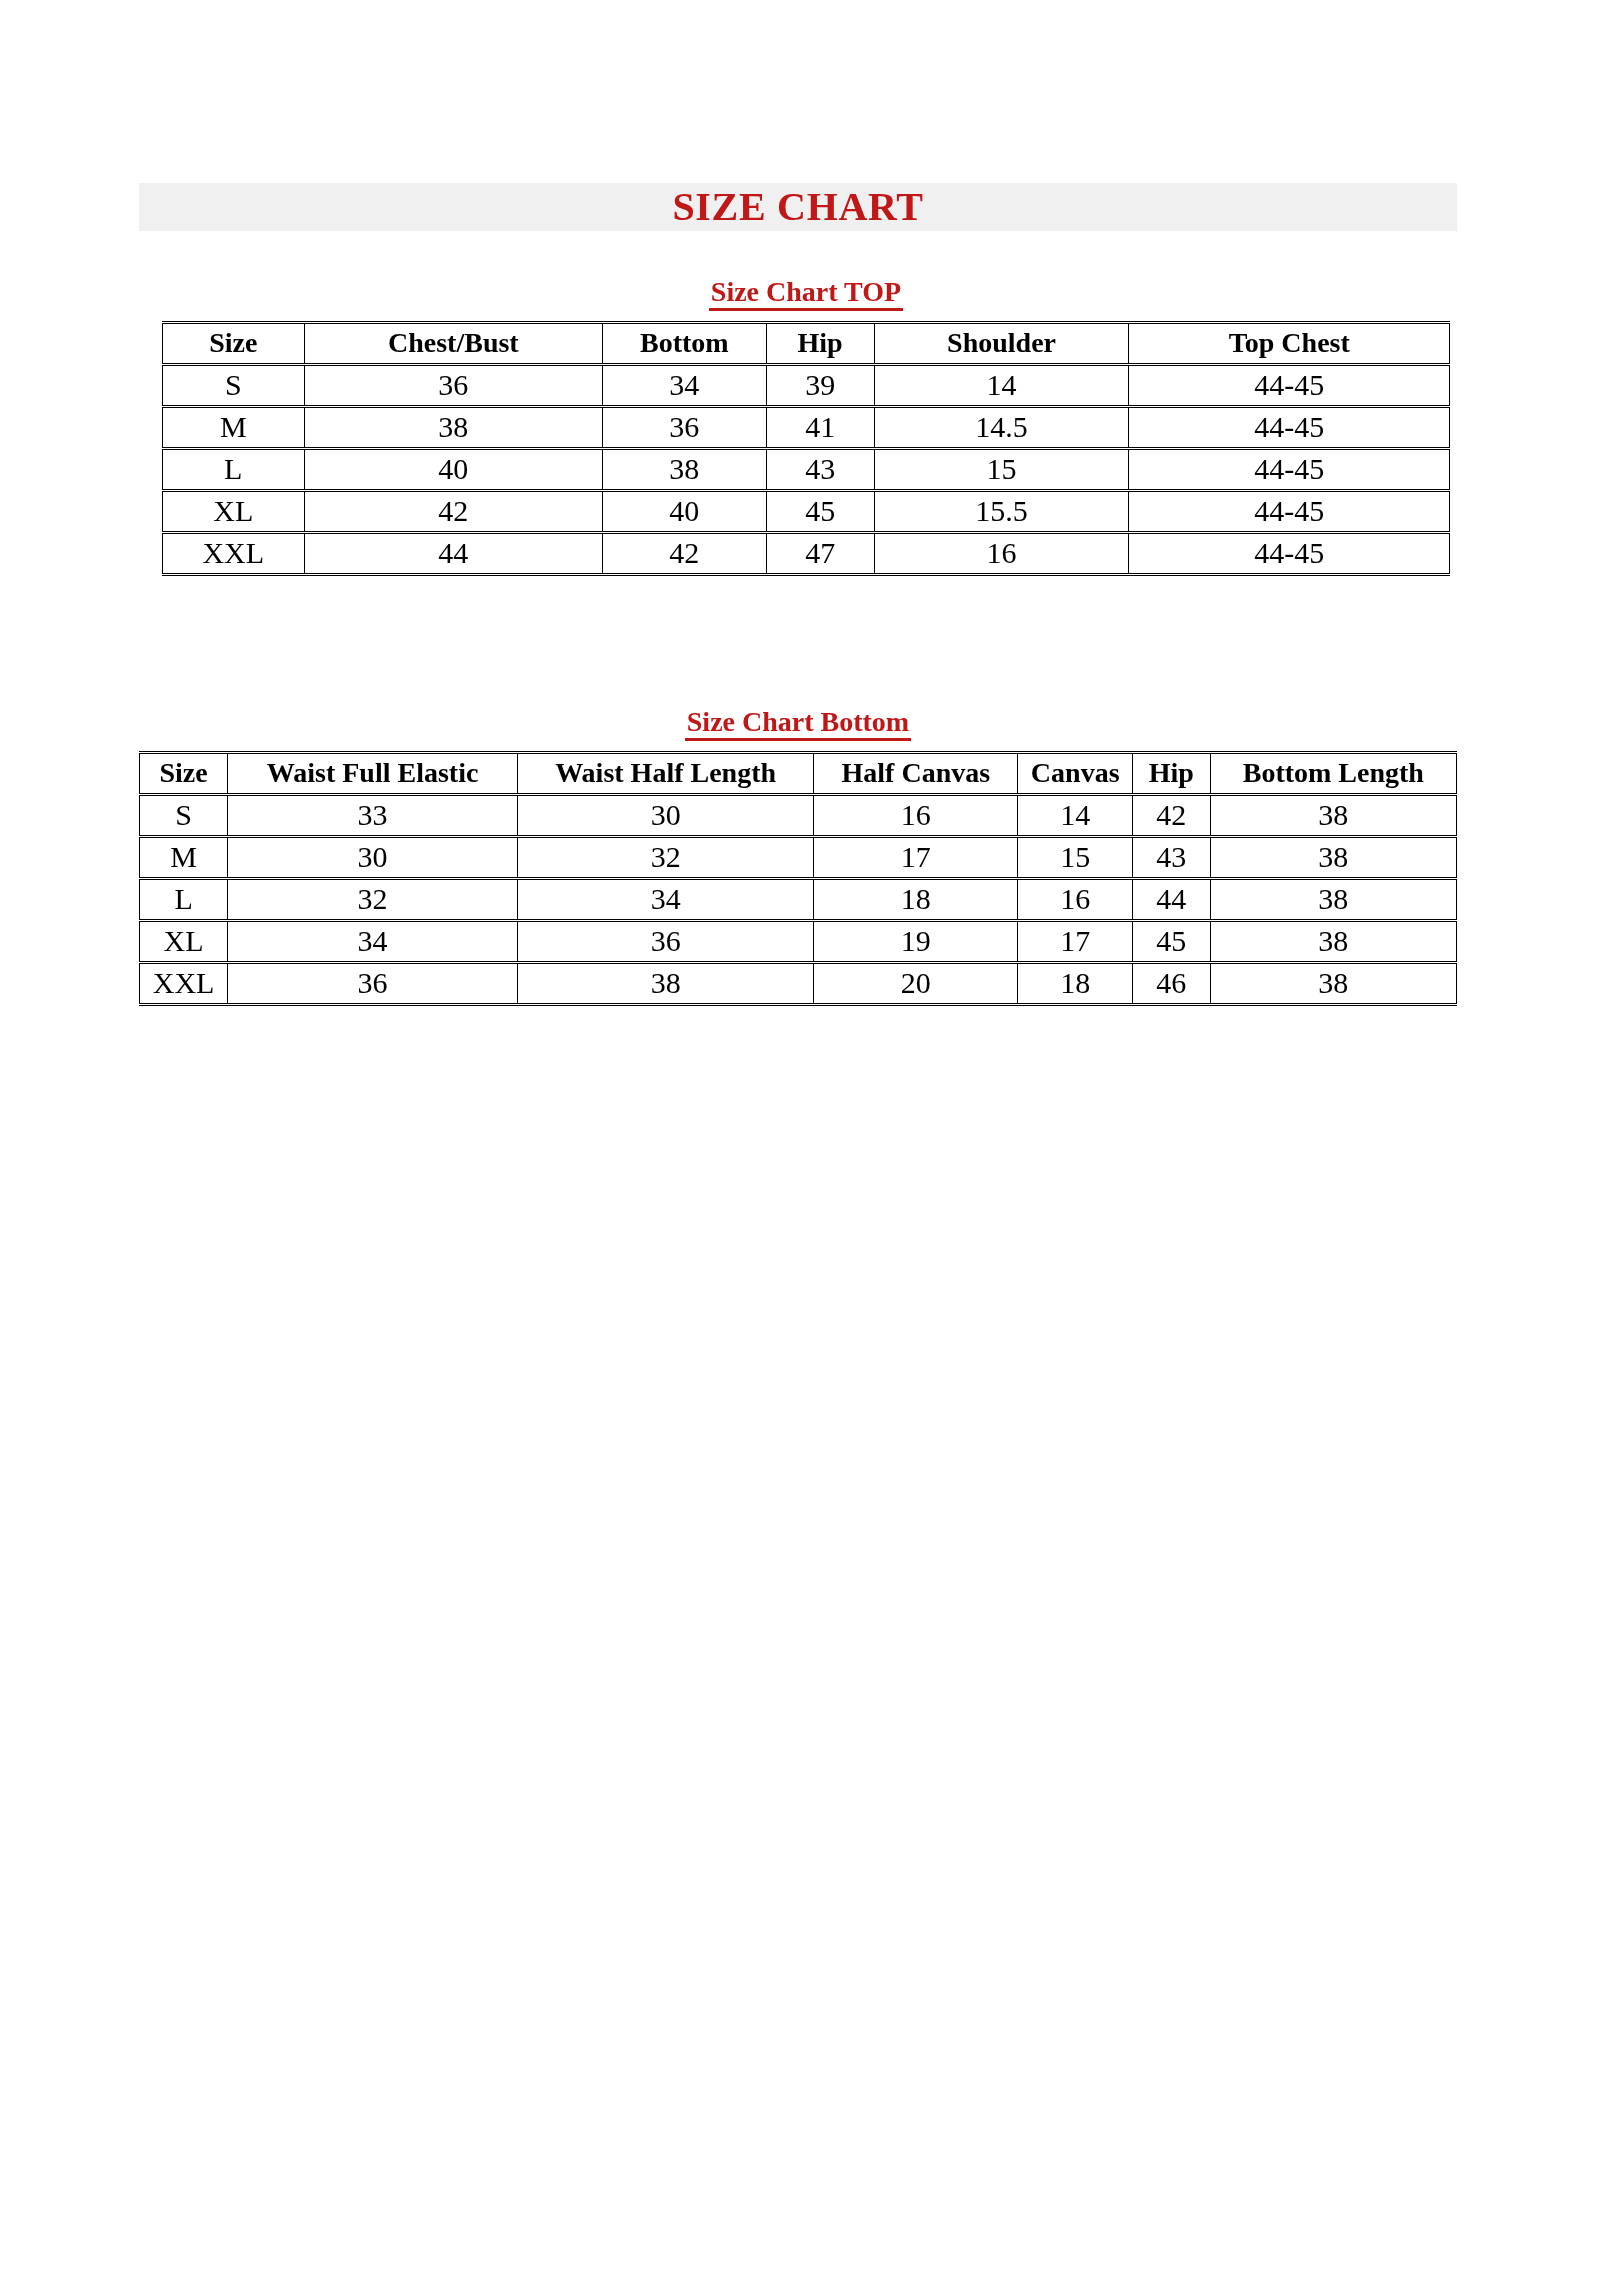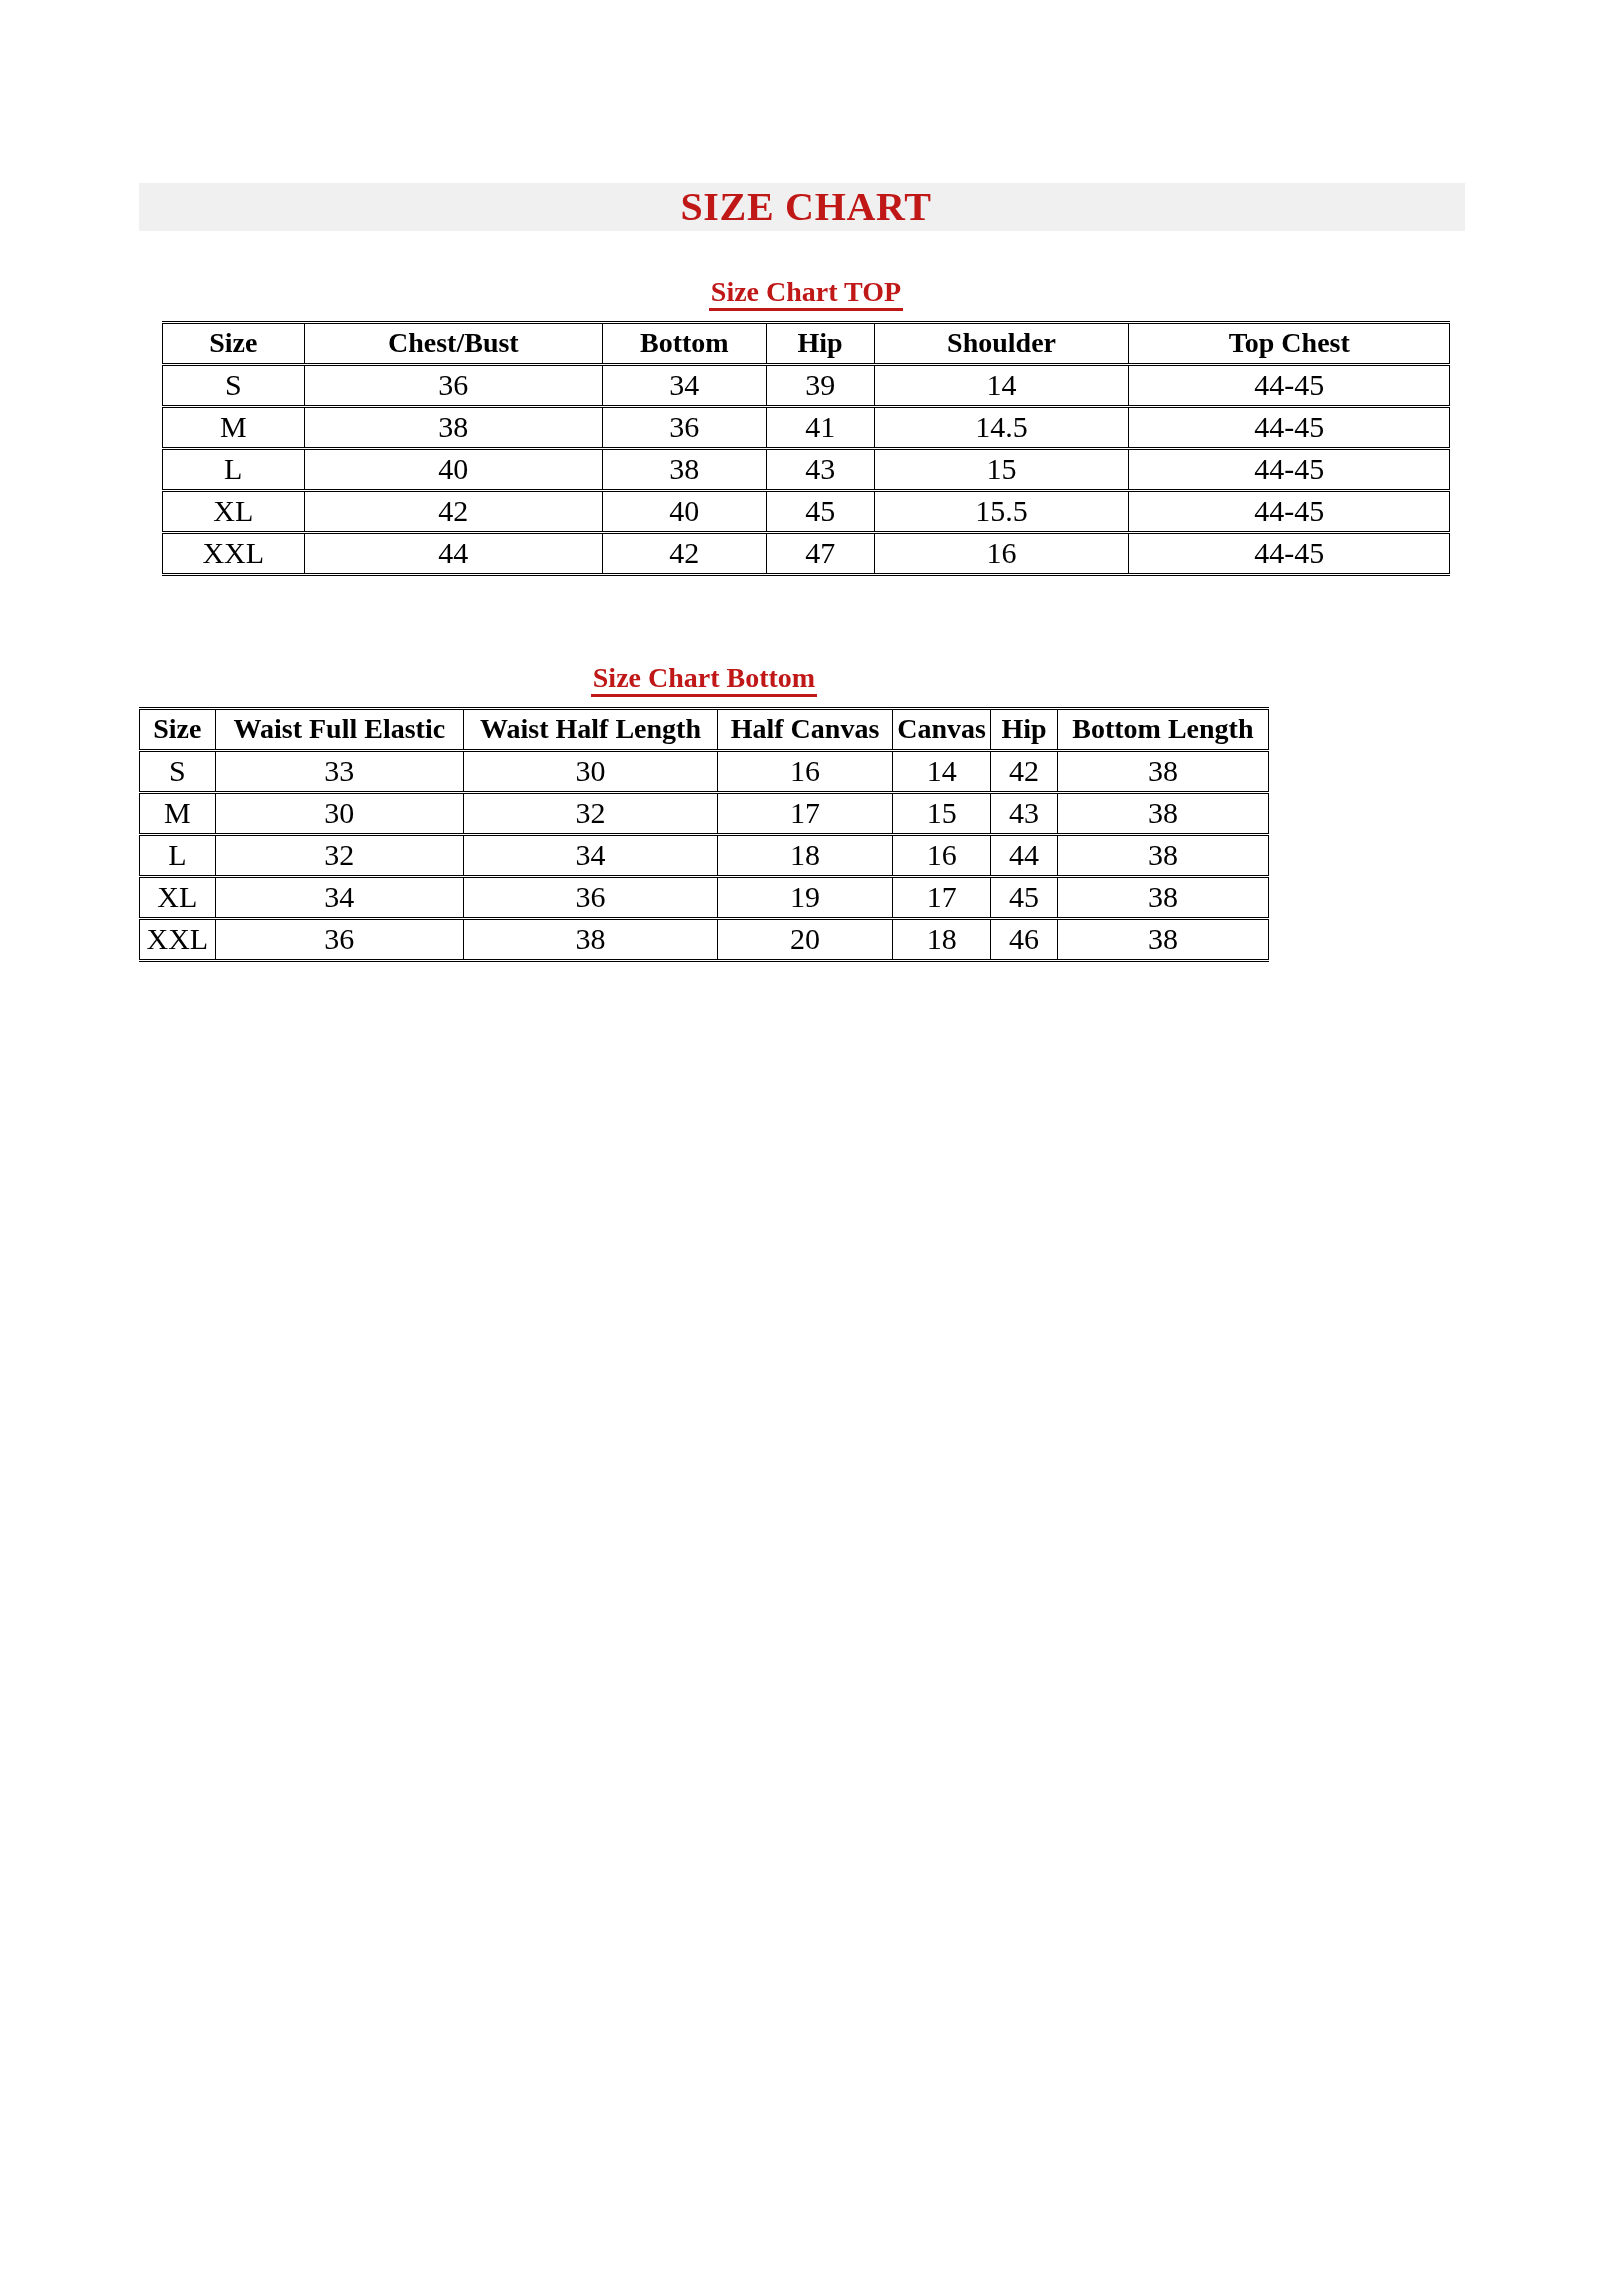--- a/index.html
+++ b/index.html
@@ -12,32 +12,32 @@
     width:1623px;height:2273px;
     background:#ffffff;
     font-family:"Liberation Serif", serif;
     position:relative;
     color:#000;
   }
   .title-bar{
     position:absolute;left:139px;top:183px;
     width:1318px;height:48px;
     background:var(--bar-bg);
-    display:flex;align-items:center;justify-content:center;padding-left:8px;
+    display:flex;align-items:center;justify-content:center;
   }
   .page-title{
     margin:0;
     font-size:40px;font-weight:bold;
     color:var(--red);
     letter-spacing:0.7px;
     line-height:1;
   }
   .section{position:absolute;text-align:center;}
   .section-top{left:162px;top:276px;width:1288px;}
-  .section-bottom{left:139px;top:662px;width:1130px;}
+  .section-bottom{left:139px;top:706px;width:1318px;}
   .subtitle{
     display:inline-block;
     margin:0;
     font-size:28px;font-weight:bold;
     color:var(--red);
     line-height:31px;
     border-bottom:3.6px solid var(--red);
     padding:0 1.4px 0.7px 1.4px;
   }
   table.size-table{

